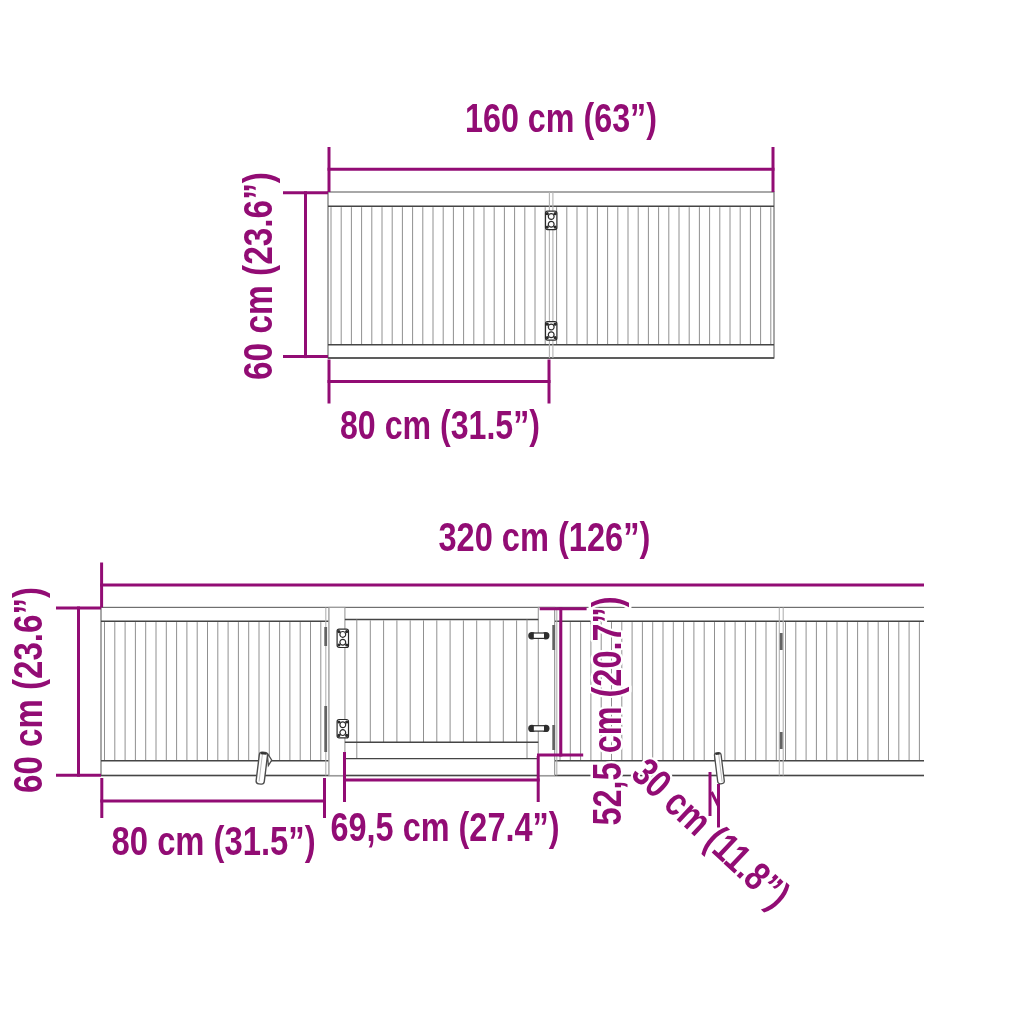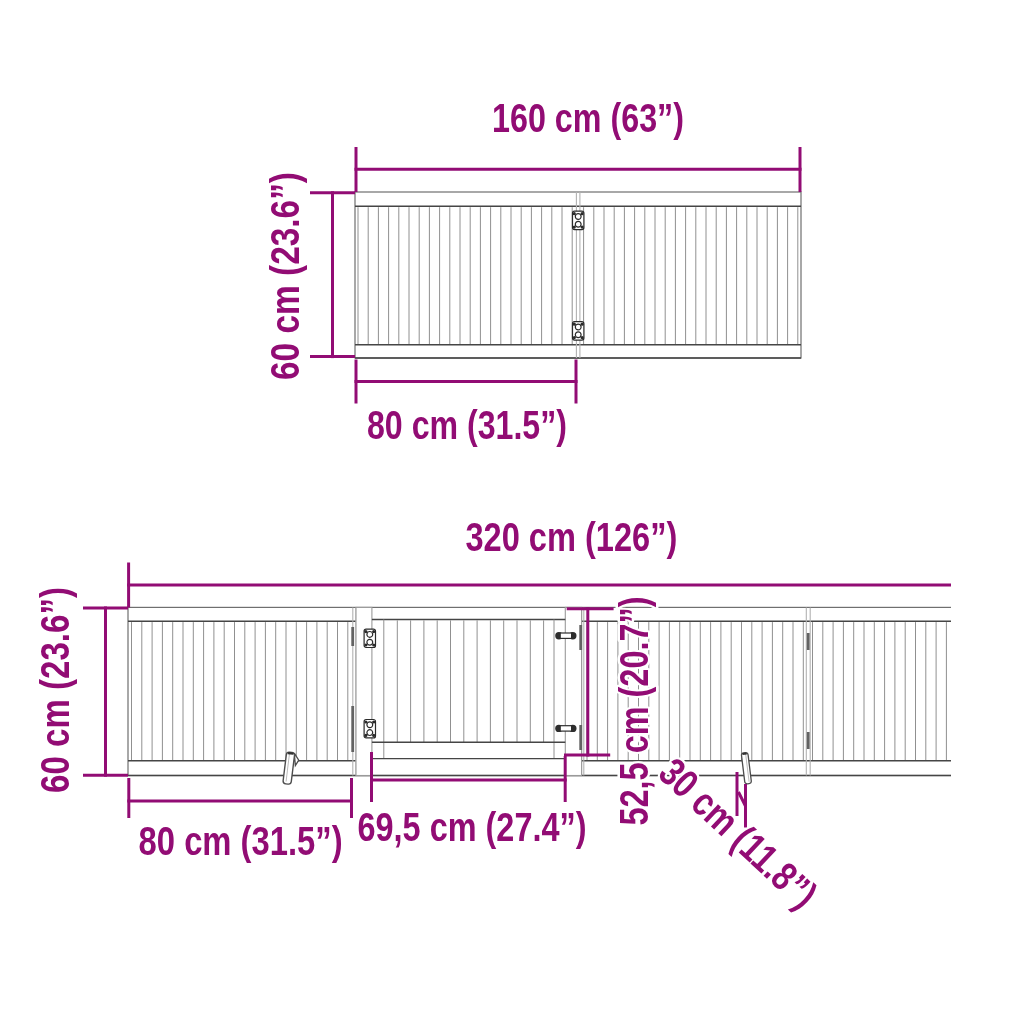--- a/index.html
+++ b/index.html
@@ -1,15 +1,15 @@
 <!DOCTYPE html>
 <html><head><meta charset="utf-8">
 <style>
 html,body{margin:0;padding:0;background:#ffffff;}
-#page{position:relative;width:924px;height:1024px;background:#ffffff;overflow:hidden;margin-left:27px;}
+#page{position:relative;width:924px;height:1024px;background:#ffffff;overflow:hidden;}
 text{font-family:"Liberation Sans",sans-serif;}
 </style></head>
 <body>
 <div id="page">
 <svg width="1024" height="1024" viewBox="0 0 1024 1024">
 <rect x="328" y="192" width="446" height="166" rx="0" fill="#ffffff" stroke="#6f6f6f" stroke-width="1.2"></rect>
 <line x1="328" y1="206.3" x2="774" y2="206.3" stroke="#454545" stroke-width="1.4" stroke-linecap="butt"></line>
 <line x1="328" y1="344.8" x2="774" y2="344.8" stroke="#454545" stroke-width="1.4" stroke-linecap="butt"></line>
 <line x1="328" y1="358" x2="774" y2="358" stroke="#454545" stroke-width="1.6" stroke-linecap="butt"></line>
 <line x1="331" y1="207.2" x2="331" y2="344.0" stroke="#909090" stroke-width="1" stroke-linecap="butt"></line>

